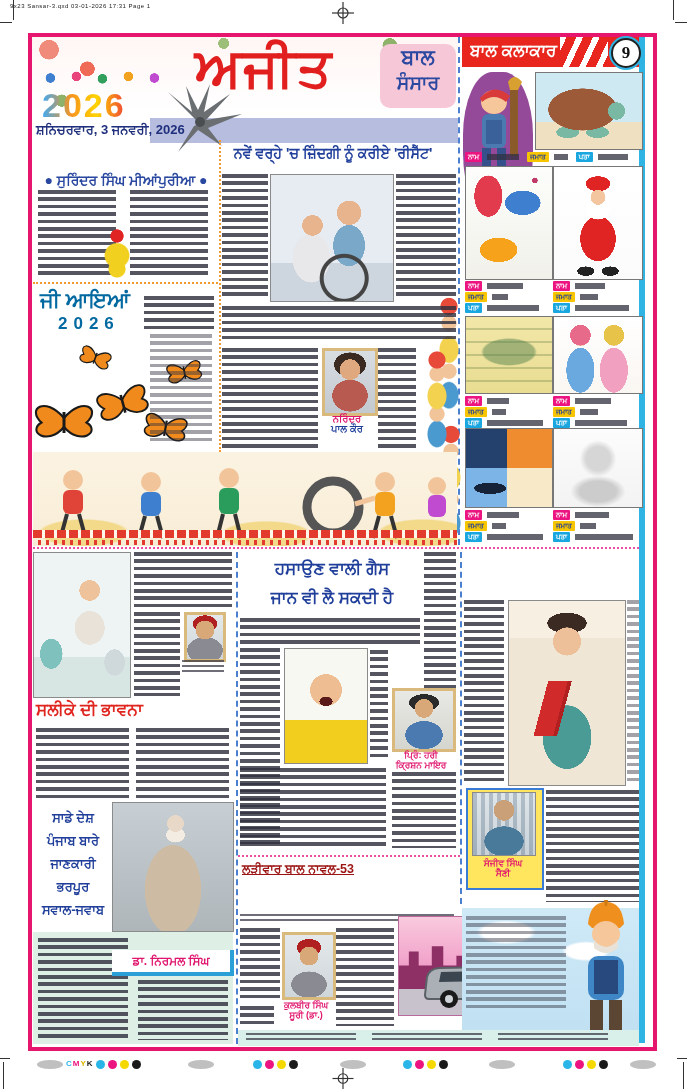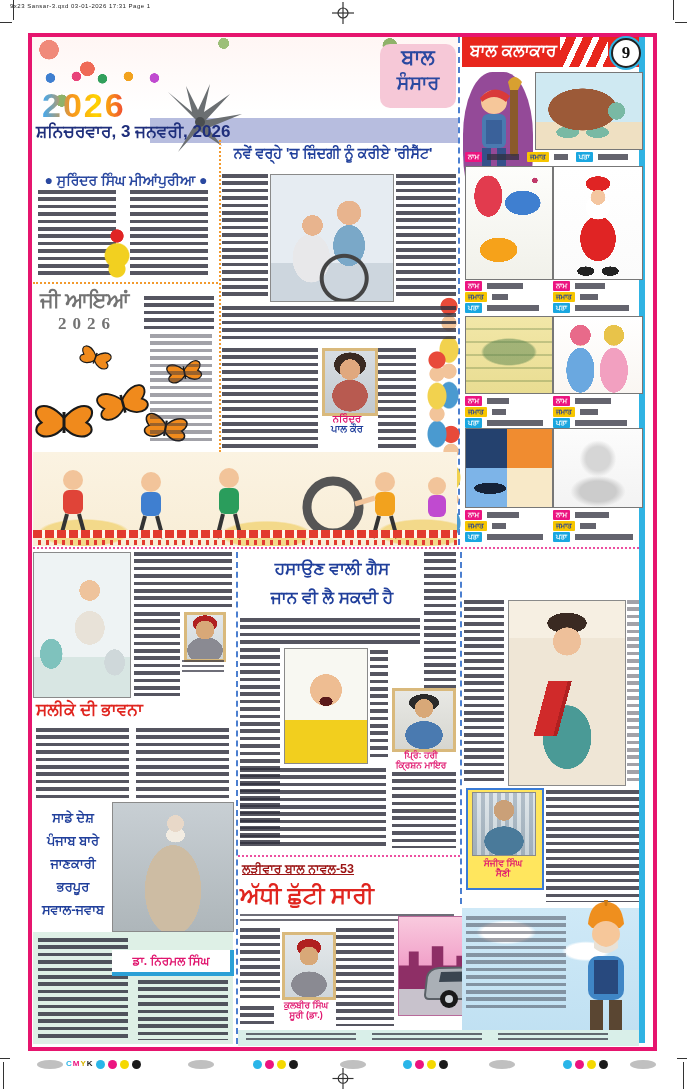--- a/index.html
+++ b/index.html
@@ -30,42 +30,42 @@
   .year2026{left:42px;top:86px;font-size:34px;font-weight:900;letter-spacing:2px;
      background:linear-gradient(90deg,#3fa9f5,#f7941e 35%,#ffd400 65%,#ef4136);
      -webkit-background-clip:text;background-clip:text;color:transparent;text-shadow:none;}
   .kidsdots{left:40px;top:70px;width:130px;height:16px;background:
      radial-gradient(circle 5px at 8% 50%,#3f7fd0 0 90%,transparent),
      radial-gradient(circle 5px at 28% 40%,#e8437a 0 90%,transparent),
      radial-gradient(circle 5px at 48% 55%,#32a05c 0 90%,transparent),
      radial-gradient(circle 5px at 68% 40%,#f2a21e 0 90%,transparent),
      radial-gradient(circle 5px at 88% 50%,#c04ad0 0 90%,transparent);}
   .dateband{left:150px;top:118px;width:308px;height:25px;background:#b7bddf;}
-  .dateline{left:36px;top:122px;font-size:17px;font-weight:bold;color:#1f2f7c;}
+  .dateline{left:36px;top:122px;font-size:13px;font-weight:bold;color:#1f2f7c;}
   
   .banner{left:462px;top:37px;width:177px;height:30px;background:#e8261d;}
   .banner-stripes{left:560px;top:37px;width:48px;height:30px;
      background:repeating-linear-gradient(115deg,#ffffff 0 6px,#e8261d 6px 15px);}
   .banner-title{left:470px;top:41px;font-size:17px;font-weight:900;color:#fff;transform:skewX(-6deg);}
   .pagecircle{left:611px;top:38px;width:26px;height:26px;border-radius:50%;background:#fff;
      border:2px solid #222;box-shadow:0 0 0 2px #2fb3e3;text-align:center;
      font-family:"Liberation Serif","DejaVu Serif",serif;font-size:17px;font-weight:bold;color:#111;line-height:26px;}
   
   .vdash{border-left:2px dashed #4b7fd0;width:0;}
   .vdot-orange{border-left:2px dotted #f29a2e;width:0;}
   .hdot-pink{border-top:2px dotted #ec4fa0;height:0;}
   .hdot-orange{border-top:2px dotted #f29a2e;height:0;}
   
   .greek{background-image:repeating-linear-gradient(#30303e 0 3.6px,transparent 3.6px 7.4px);opacity:.82;}
   .greek.light{opacity:.45;}
   .greek-tiny{background-image:repeating-linear-gradient(#30303e 0 2.4px,transparent 2.4px 5px);opacity:.7;}
   .gbar{display:inline-block;height:6px;background:#30303e;opacity:.75;vertical-align:middle;margin-left:3px;}
   
   .hl{font-weight:900;}
-  .red{color:#e0251f;} .blue{color:#203f9b;} .mag{color:#ec1480;} .green{color:#737373;font-family:Liberation Serif, serif;} .darkred{color:#9b1313;}
+  .red{color:#e0251f;} .blue{color:#203f9b;} .mag{color:#ec1480;} .green{color:#0369a1;} .darkred{color:#9b1313;}
   
   .badge{display:inline-block;font-size:7px;font-weight:bold;color:#fff;padding:1px 3px;border-radius:1px;line-height:8px;}
   .b-pink{background:#ec1480;} .b-yellow{background:#f7c600;color:#203f9b;} .b-blue{background:#1aa7e0;}
   .lblrow{display:flex;align-items:center;gap:2px;}
   
   .art{border:1px solid #777;}
   .art-turtle{background:
      radial-gradient(circle 9px at 76% 50%,#79b9a4 0 95%,transparent 96%),
      radial-gradient(ellipse 36px 22px at 44% 48%,#9c5a38 0 95%,transparent 96%),
      radial-gradient(ellipse 12px 6px at 30% 78%,#79b9a4 0 95%,transparent 96%),
@@ -212,20 +212,21 @@
     <line x1="0" y1="11" x2="22" y2="11" stroke="#333" stroke-width="1.2"></line>
     <line x1="11" y1="0" x2="11" y2="22" stroke="#333" stroke-width="1.2"></line>
   </svg>
 
   <div class="abs frame"></div>
   <div class="abs cyanstrip"></div>
 
   <div class="abs masthead"></div>
   <div class="abs kidsdots"></div>
   <div class="abs year2026">2026</div>
+  <div class="abs mast-title">ਅਜੀਤ</div>
   <div class="abs supp-blob"></div>
   <div class="abs supp1">ਬਾਲ</div>
   <div class="abs supp2">ਸੰਸਾਰ</div>
   <div class="abs dateband"></div>
   <svg class="abs" style="left:148px;top:82px;" width="104" height="76" viewBox="0 0 104 76">
     <path d="M52 42 L20 10 L44 30 L38 4 L50 28 L62 2 L56 30 L82 12 L58 38 L94 32 L60 46 L74 64 L50 48 L30 70 L46 44 Z" fill="#6b6f72"></path>
     <circle cx="52" cy="40" r="5" fill="#4a4e50"></circle>
   </svg>
   <div class="abs dateline">ਸ਼ਨਿਚਰਵਾਰ, 3 ਜਨਵਰੀ, 2026</div>
 
@@ -471,21 +472,20 @@
   <div class="abs ph ph-man-check" style="left:472px;top:792px;width:62px;height:62px;"></div>
   <div class="abs cap" style="left:468px;top:858px;width:70px;font-size:9px;">
     <span>ਸੰਜੀਵ ਸਿੰਘ</span><br>
     <span>ਸੈਣੀ</span>
   </div>
   <div class="abs greek" style="left:546px;top:790px;width:93px;height:112px;"></div>
 
   <div class="abs hdot-pink" style="left:238px;top:855px;width:222px;"></div>
 
   <div class="abs hl darkred" style="left:242px;top:862px;font-size:12.5px;text-decoration:underline;">ਲੜੀਵਾਰ ਬਾਲ ਨਾਵਲ-53</div>
-  <div class="abs hl red" style="left:240px;top:882px;font-size:23px;">ਅੱਧੀ ਛੁੱਟੀ ਸਾਰੀ</div>
   <div class="abs greek-tiny" style="left:240px;top:914px;width:214px;height:8px;"></div>
   <div class="abs greek" style="left:240px;top:928px;width:40px;height:70px;"></div>
   <div class="abs ph ph-man-turban frame-beige" style="left:282px;top:932px;width:48px;height:62px;"></div>
   <div class="abs cap" style="left:276px;top:1000px;width:60px;font-size:9px;">
     <span>ਕੁਲਬੀਰ ਸਿੰਘ</span><br>
     <span>ਸੂਰੀ (ਡਾ.)</span>
   </div>
   <div class="abs greek" style="left:336px;top:928px;width:58px;height:98px;"></div>
   <div class="abs greek" style="left:240px;top:1006px;width:34px;height:20px;"></div>
 

